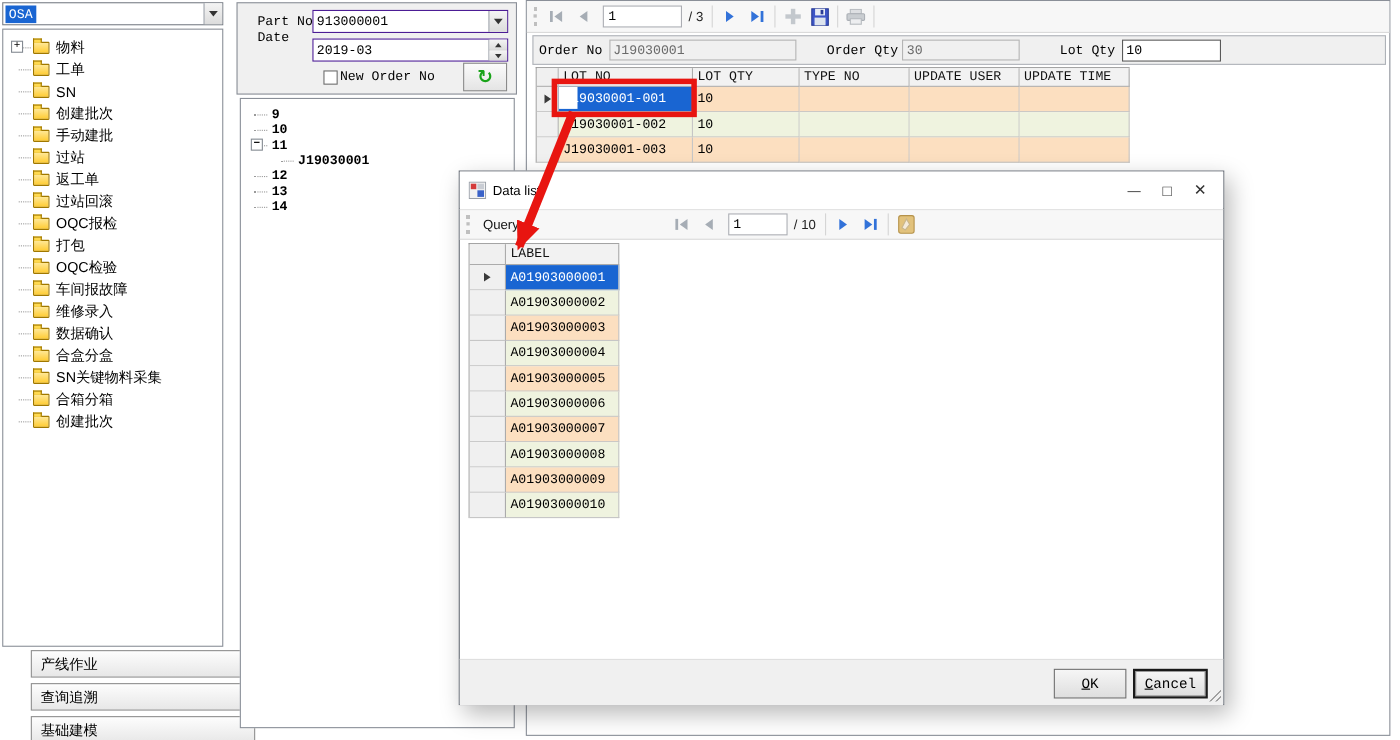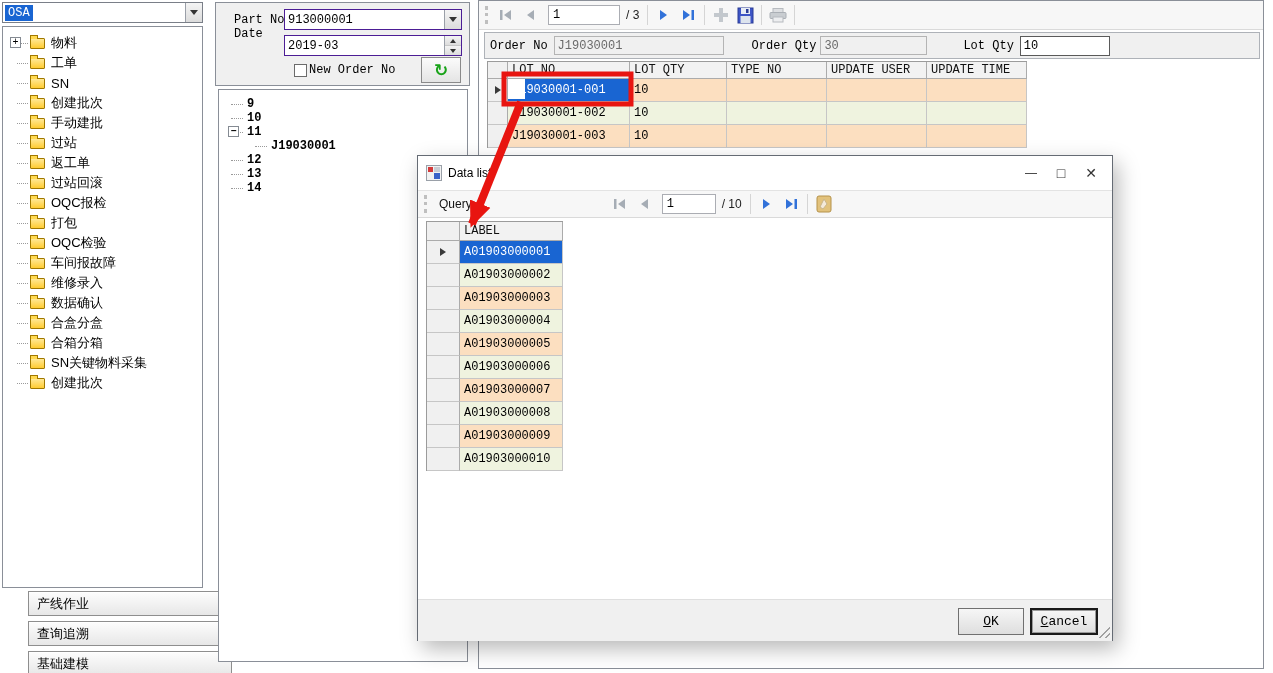--- a/index.html
+++ b/index.html
@@ -193,25 +193,25 @@
   <div class="tree-item">
       <span class="folder"></span>
       <span>数据确认</span>
     </div>
   <div class="tree-item">
       <span class="folder"></span>
       <span>合盒分盒</span>
     </div>
   <div class="tree-item">
       <span class="folder"></span>
+      <span>SN关键物料采集</span>
+    </div>
+  <div class="tree-item">
+      <span class="folder"></span>
       <span>合箱分箱</span>
-    </div>
-  <div class="tree-item">
-      <span class="folder"></span>
-      <span>SN关键物料采集</span>
     </div>
   <div class="tree-item">
       <span class="folder"></span>
       <span>创建批次</span>
     </div>
 </div>
 
 <div class="abs nav-bar" style="top:591px;">
     <span>产线作业</span>
   </div>

